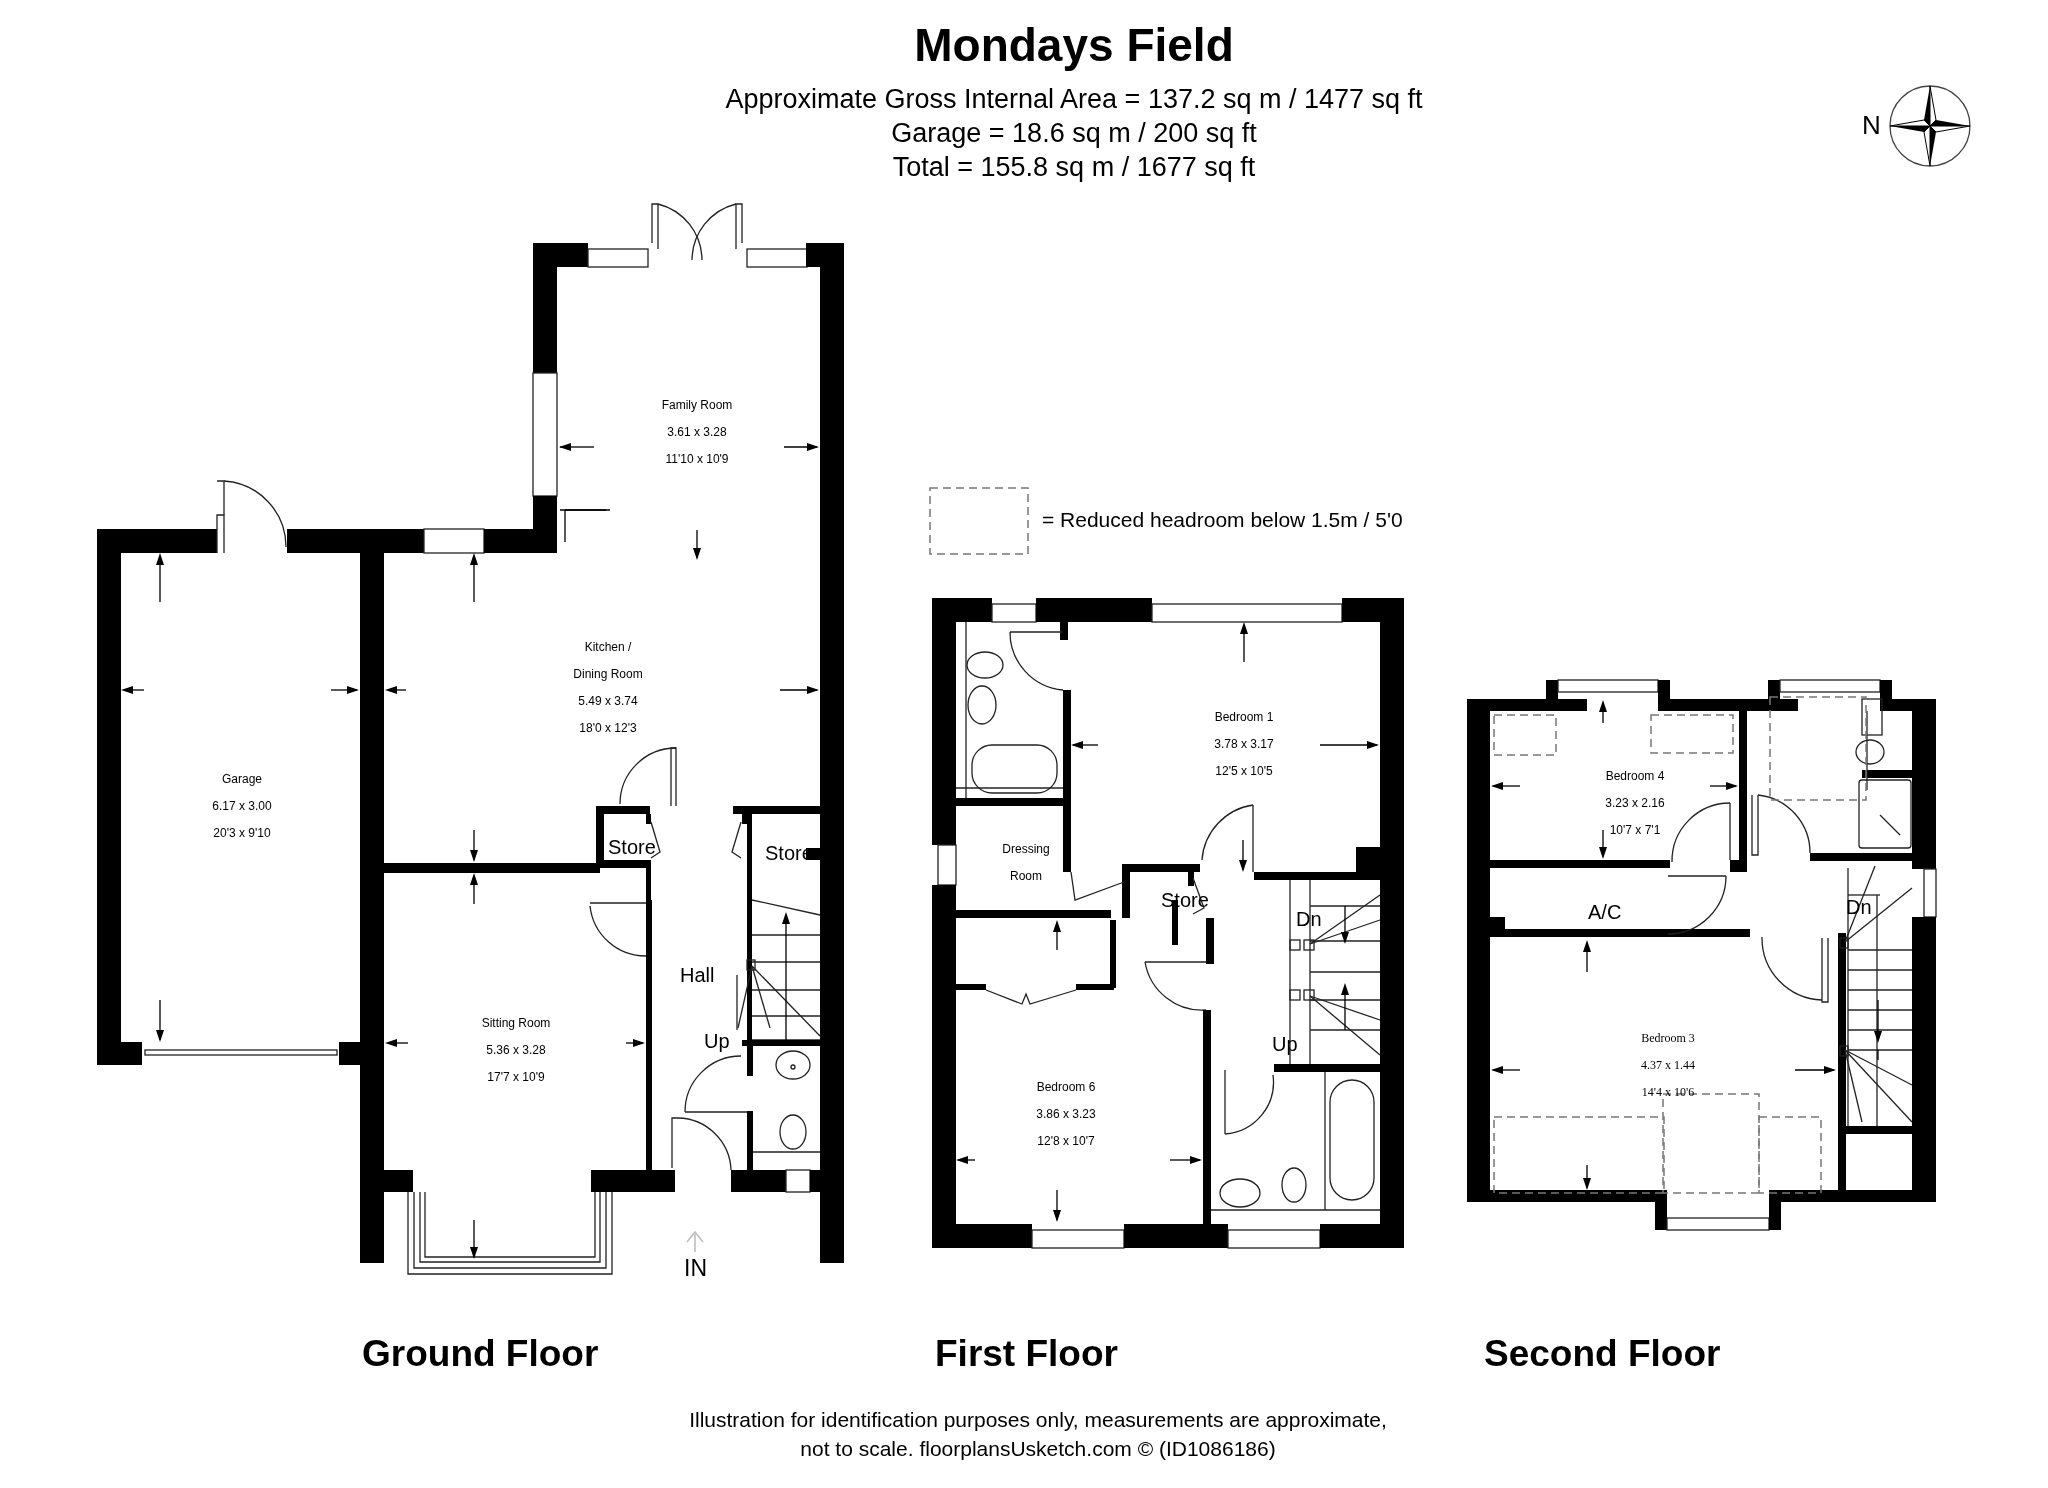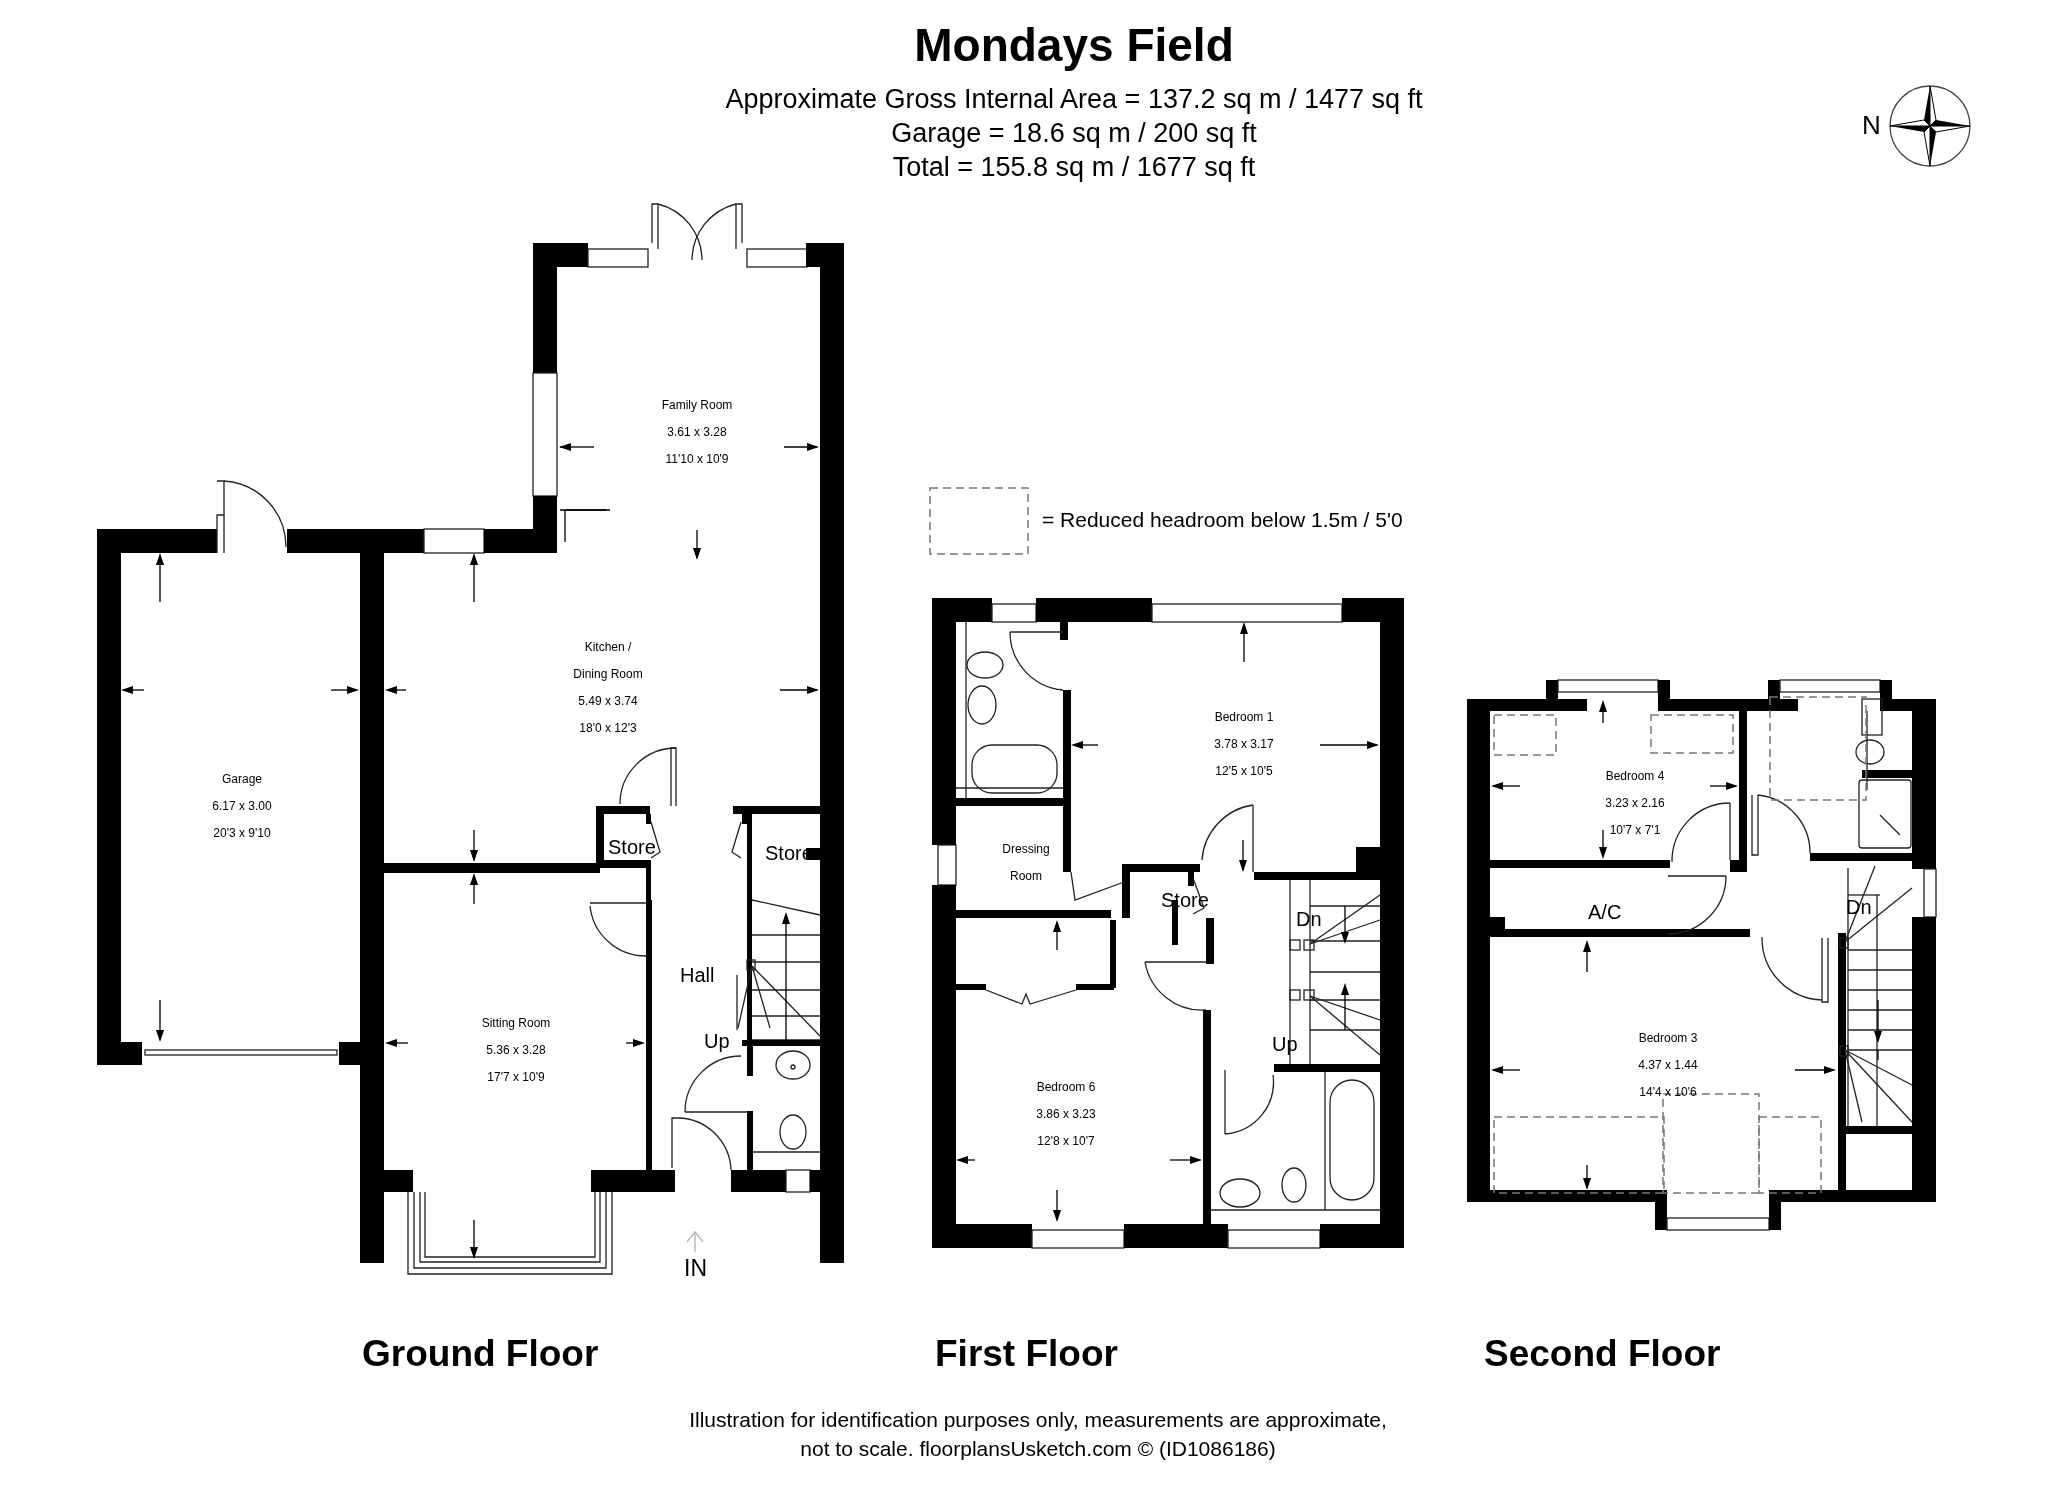--- a/index.html
+++ b/index.html
@@ -438,21 +438,21 @@
 <div class="abs small-label" style="left:1161px;top:889px;">Store</div>
 <div class="abs small-label" style="left:1296px;top:908px;">Dn</div>
 <div class="abs small-label" style="left:1272px;top:1033px;">Up</div>
 <div class="abs floor-label" style="left:935px;top:1333px;">First Floor</div>
 
 <div class="abs room-label" style="left:1635px;top:763px;">
   <div>Bedroom 4</div>
   <div>3.23 x 2.16</div>
   <div>10'7 x 7'1</div>
 </div>
-<div class="abs room-label" style="left:1668px;top:1025px;">
+<div class="abs room-label" style="left:1668px;top:1025px;font-family:Liberation Serif, serif;">
   <div>Bedroom 3</div>
   <div>4.37 x 1.44</div>
   <div>14'4 x 10'6</div>
 </div>
 <div class="abs small-label" style="left:1588px;top:901px;">A/C</div>
 <div class="abs small-label" style="left:1846px;top:896px;">Dn</div>
 <div class="abs floor-label" style="left:1484px;top:1333px;">Second Floor</div>
 
 <div class="abs footer">
   <div>Illustration for identification purposes only, measurements are approximate,</div>

